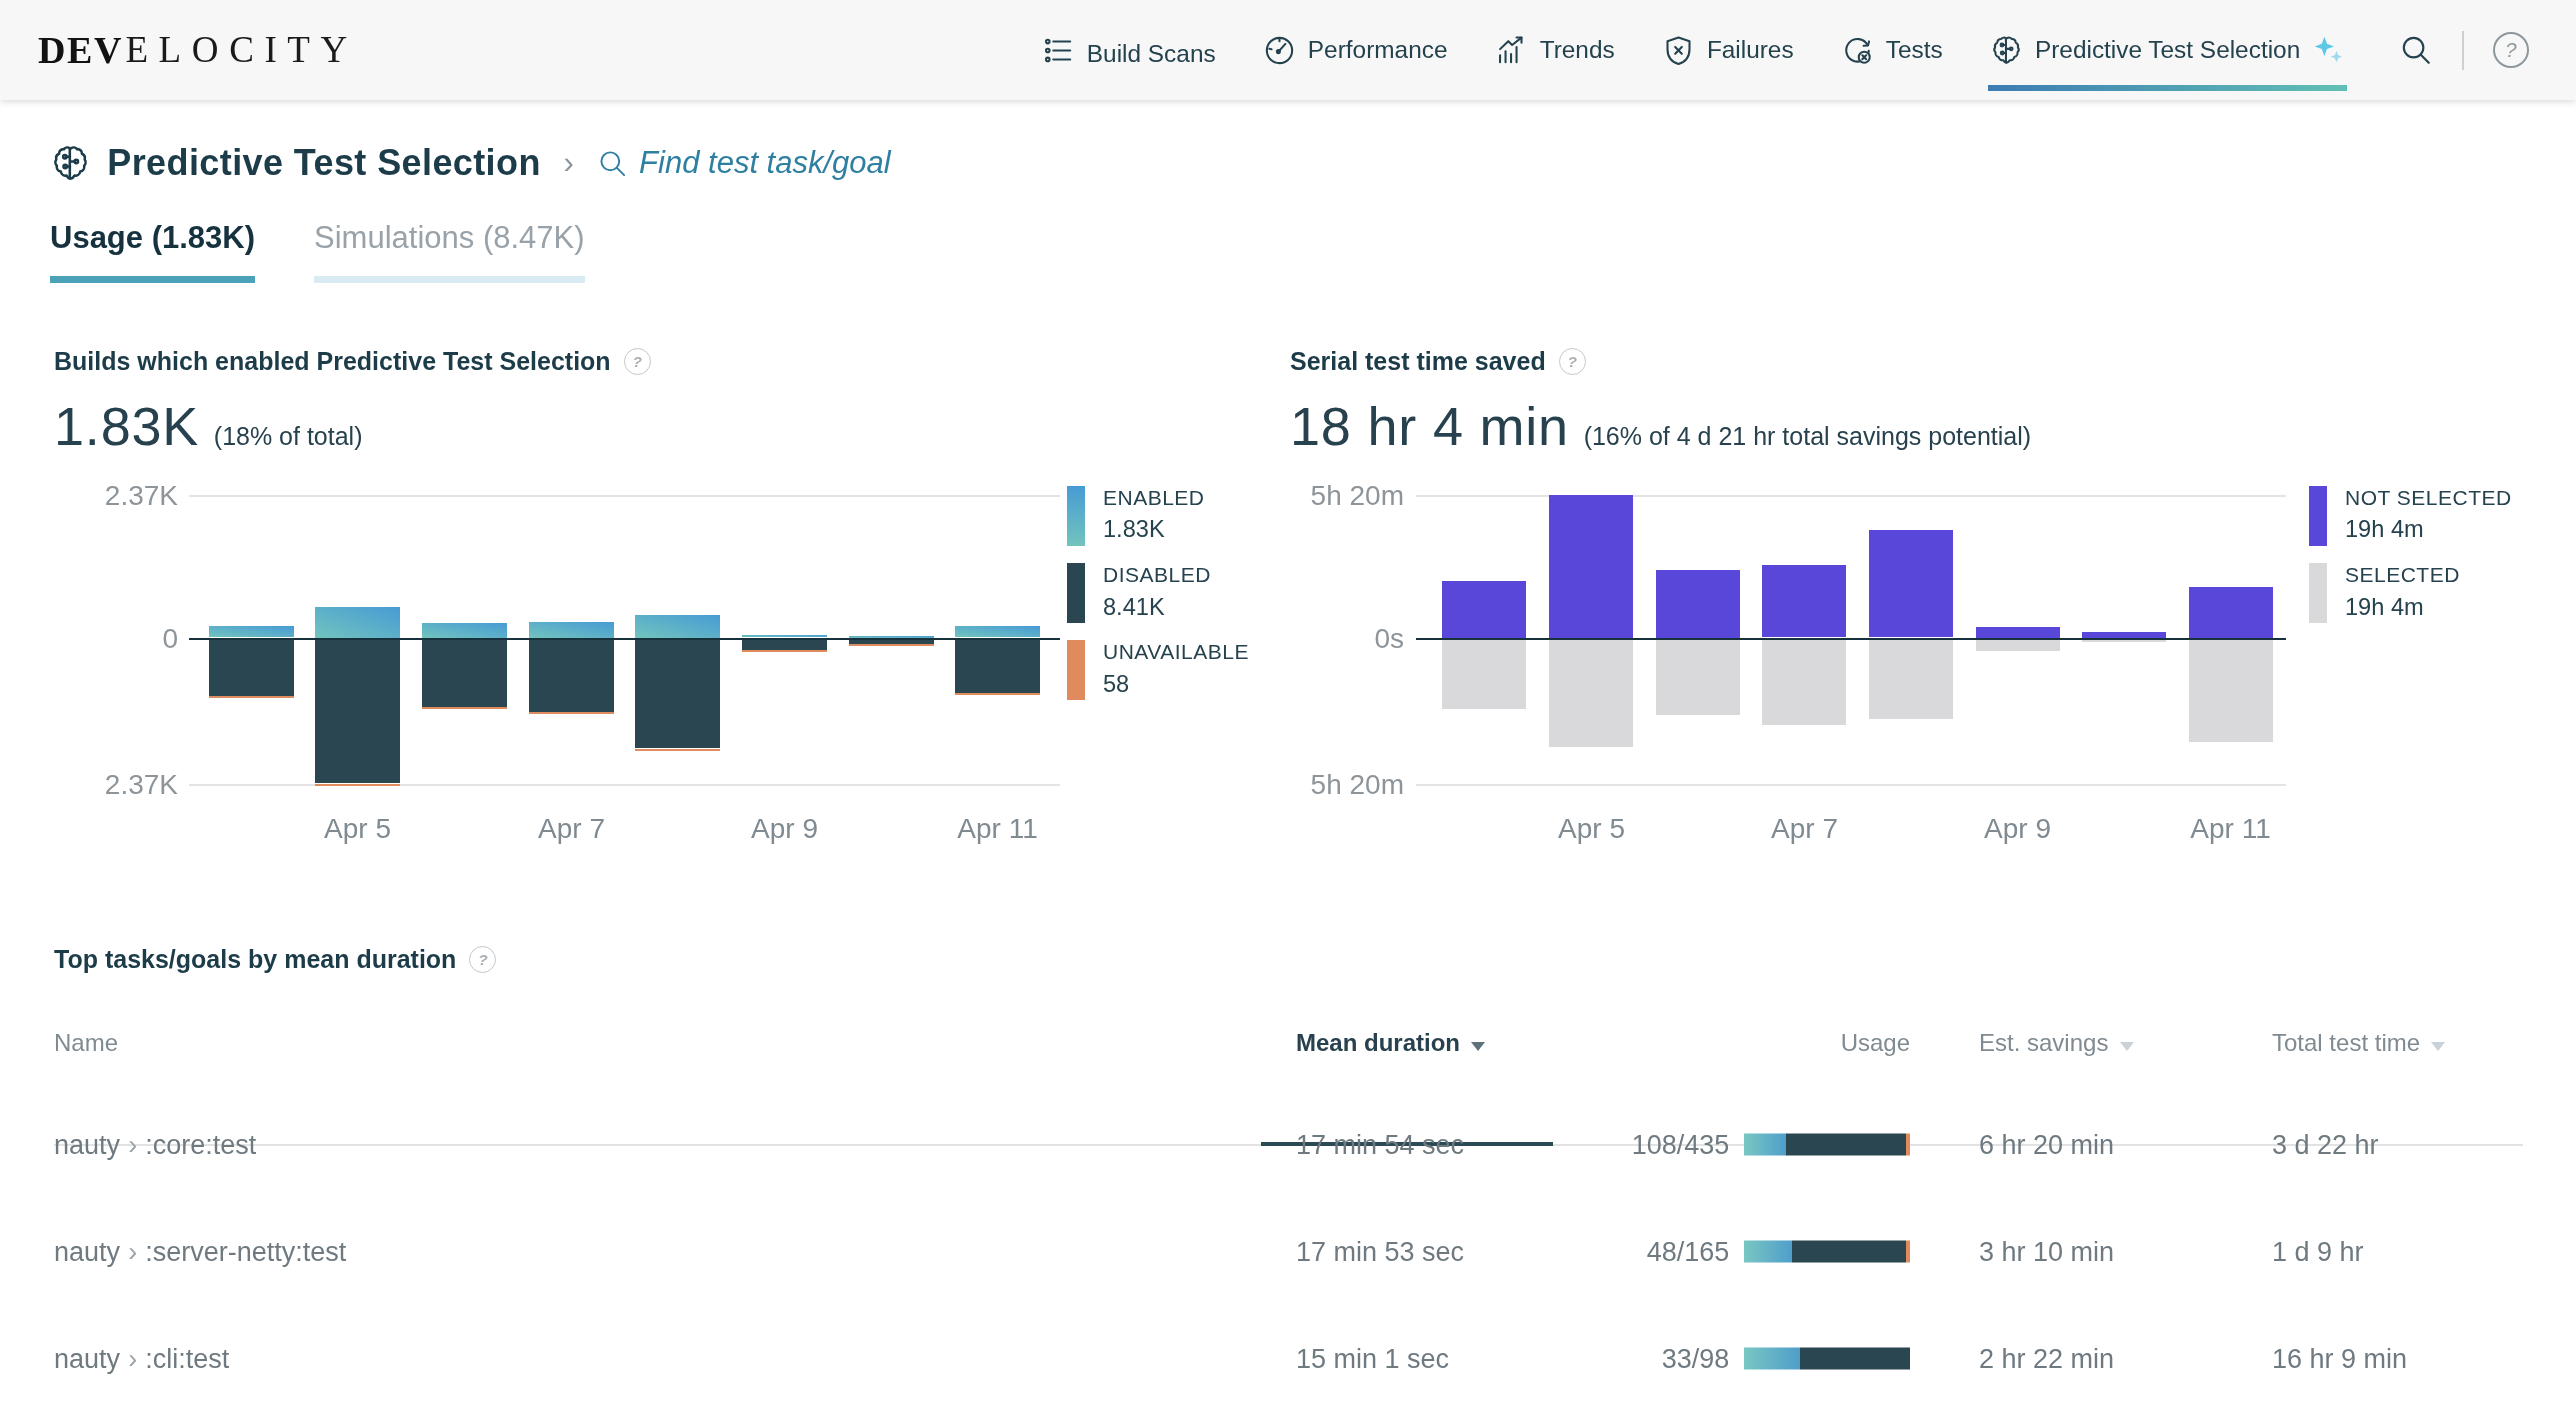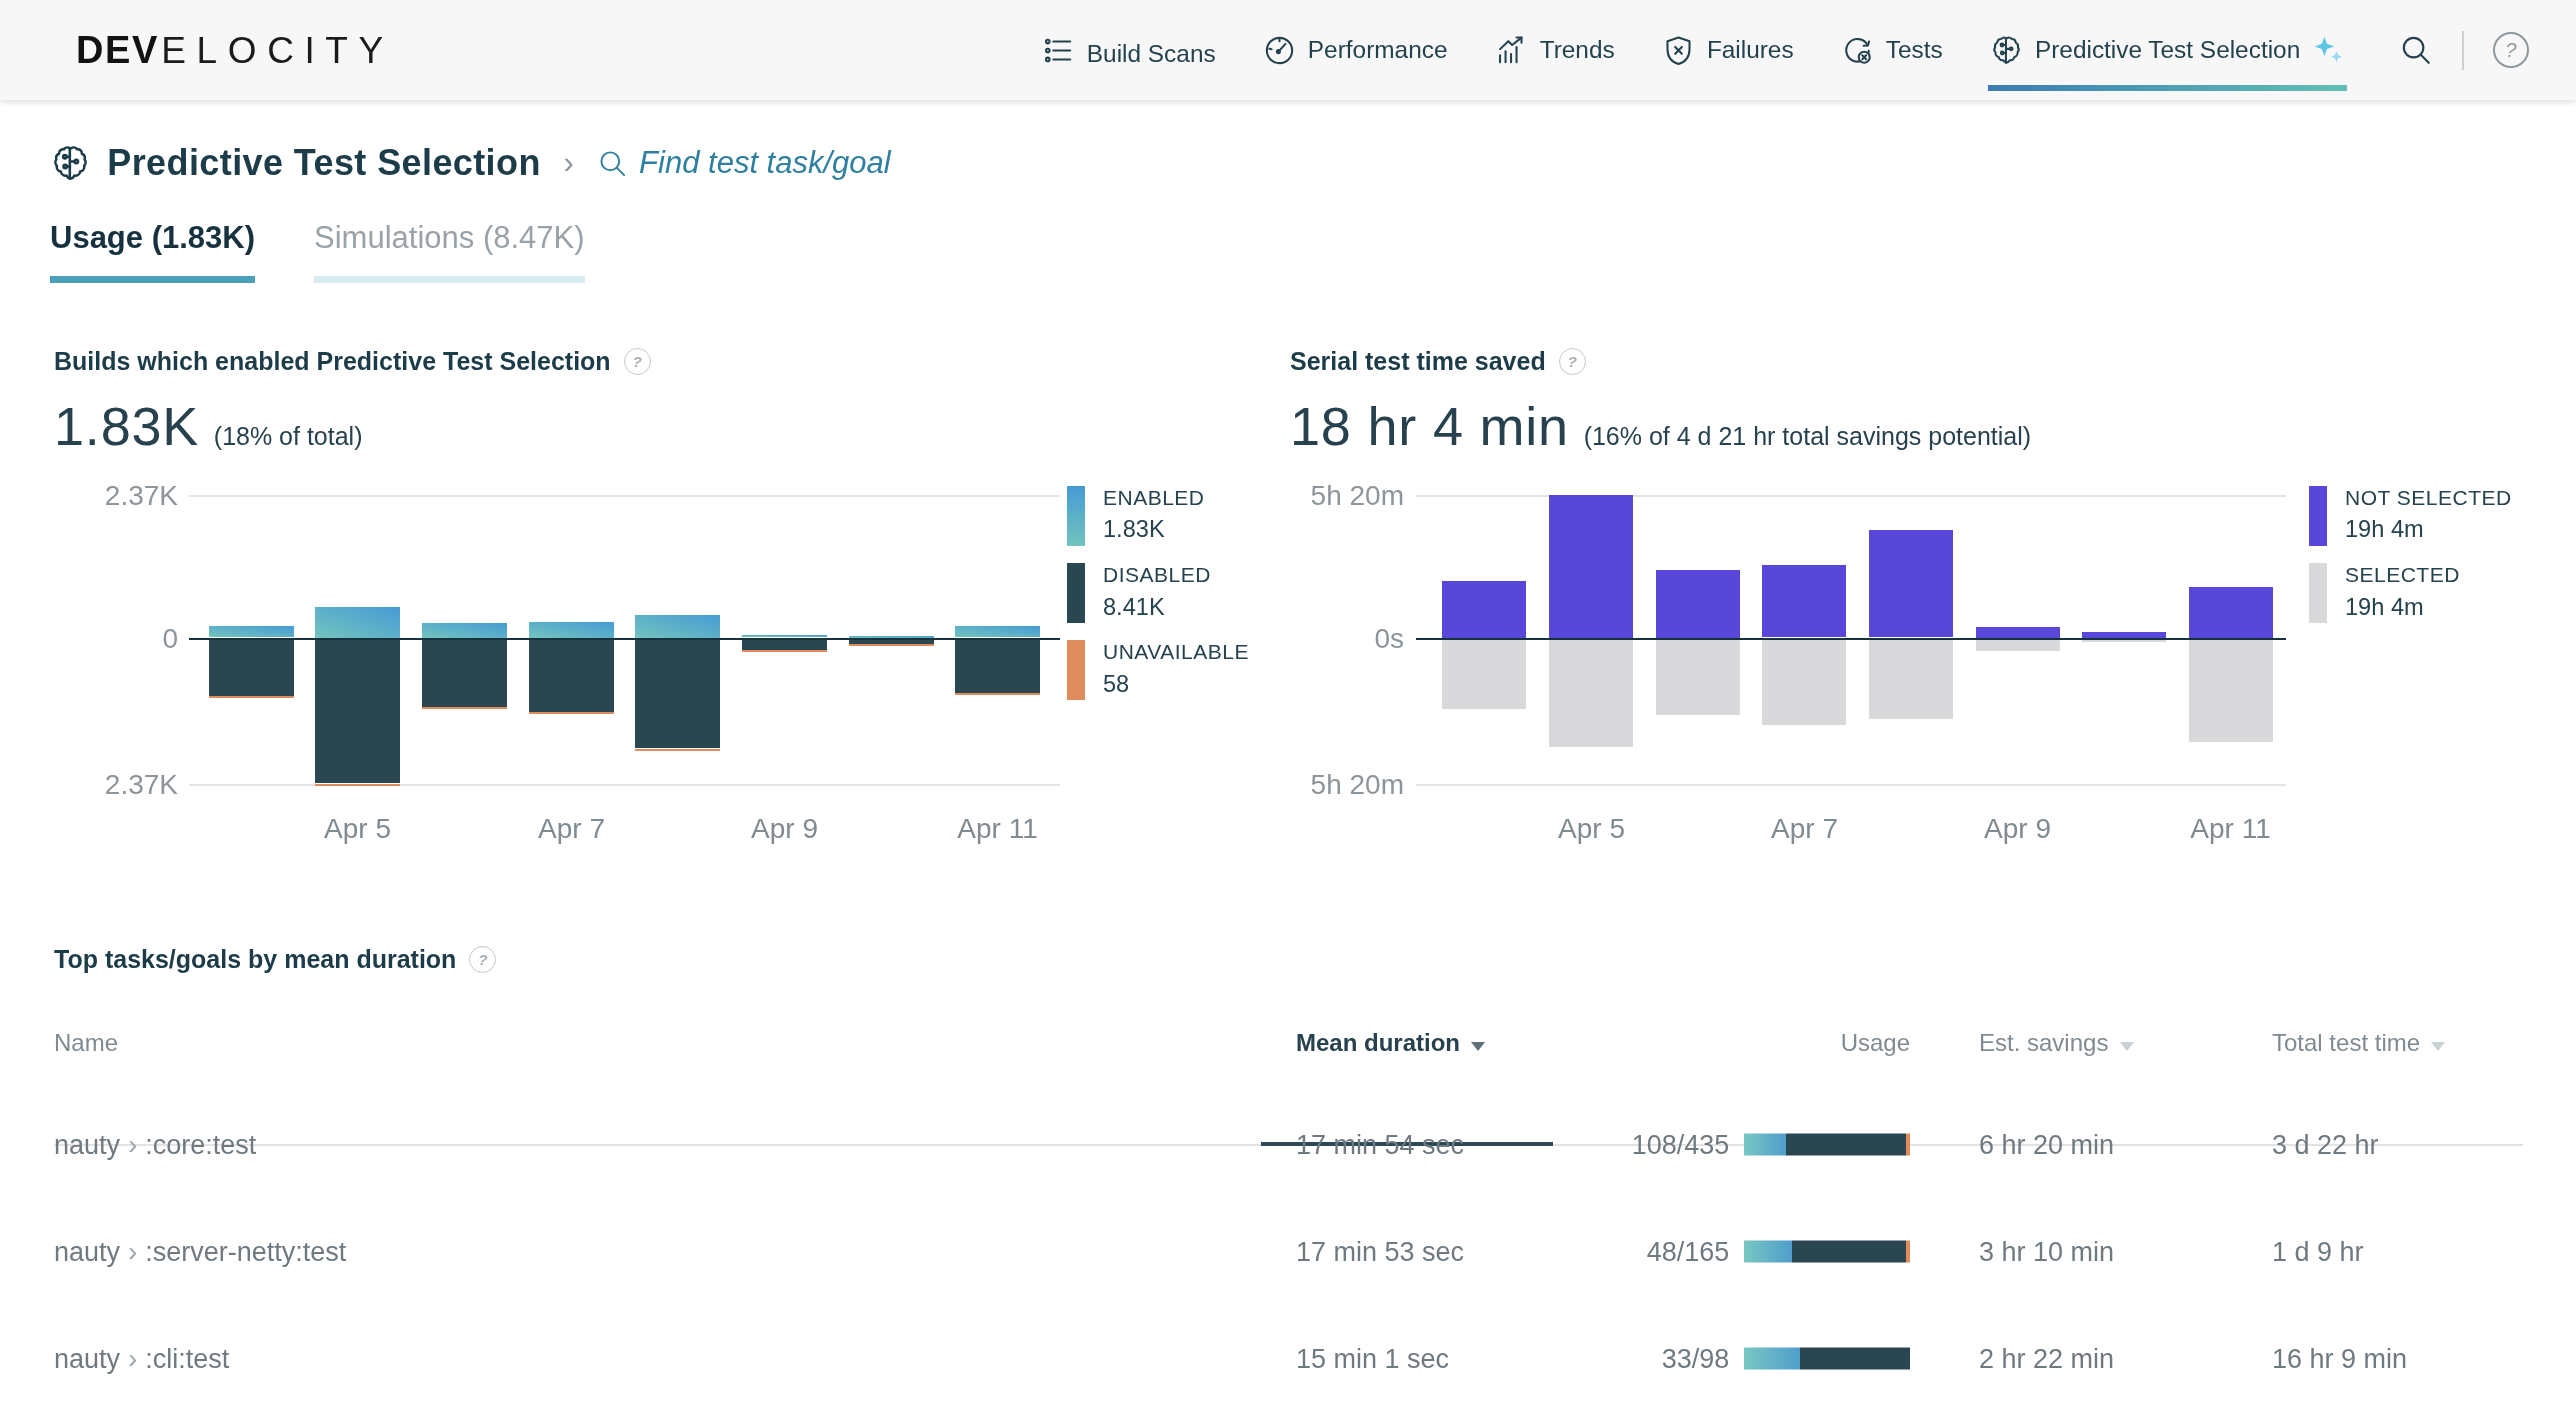--- a/index.html
+++ b/index.html
@@ -8,21 +8,21 @@
     width:2576px; height:1407px; overflow:hidden; position:relative;
     background:#ffffff; font-family:"Liberation Sans", sans-serif; color:#1d3c49;
   }
 
   
   header {
     position:absolute; top:0; left:0; width:2576px; height:100px;
     background:#f7f7f7; box-shadow:0 2.4px 6.5px rgba(0,0,0,0.14);
     display:flex; align-items:center; z-index:10;
   }
-  .logo { margin-left:76px; display:flex; align-items:flex-end; color:#121212; cursor:pointer; }
+  .logo { margin-left:38px; display:flex; align-items:flex-start; color:#121212; cursor:pointer;font-family:Liberation Serif, serif; }
   .logo-bold { font-size:38px; font-weight:700; letter-spacing:1.6px; }
   .logo-light { font-size:37px; font-weight:400; letter-spacing:10.6px; margin-left:2.4px; color:#1b1b1b; }
   nav#nav { margin-left:auto; display:flex; align-items:center; gap:47px; height:100px; }
   .nav-item { position:relative; display:flex; align-items:center; gap:12.2px; font-size:24.4px; color:#24424e; height:100px; cursor:pointer; white-space:nowrap; }
   .nav-item .icon svg { width:33px; height:33px; display:block; }
   .nav-underline { position:absolute; bottom:9px; left:-1.6px; right:-1.6px; height:5.7px;
     background:linear-gradient(90deg,#3c7cb3,#62c0b4); }
   .sparkles svg { width:33px; height:33px; display:block; }
   .header-right { display:flex; align-items:center; gap:29px; margin-left:54px; margin-right:47px; }
   .hdr-search svg { width:34px; height:34px; display:block; color:#24424e; }

